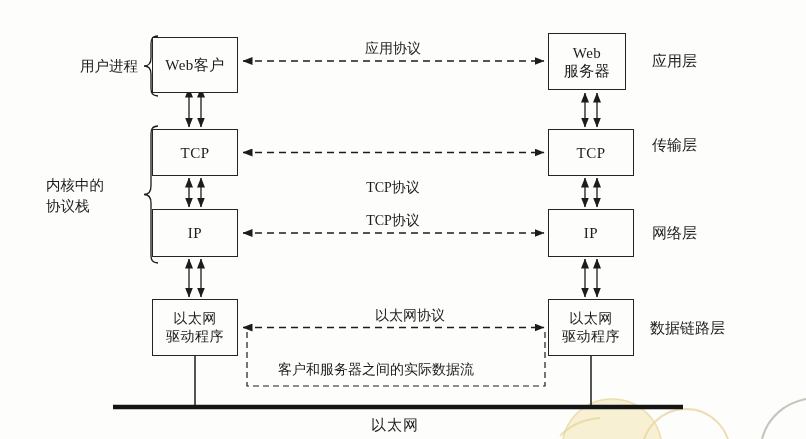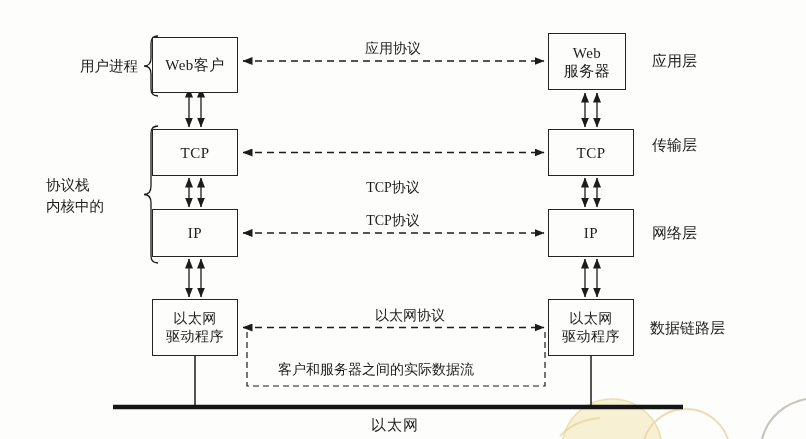--- a/index.html
+++ b/index.html
@@ -108,22 +108,22 @@
     <span>驱动程序</span>
   </div>
 
   <div class="lbl proto" style="left:393px;top:40px;">应用协议</div>
   <div class="lbl proto" style="left:393px;top:132px;margin-top:47px;">TCP协议</div>
   <div class="lbl proto" style="left:393px;top:212px;">TCP协议</div>
   <div class="lbl proto" style="left:410px;top:307px;">以太网协议</div>
 
   <div class="lbl grouplbl" style="left:80px;top:57px;width:62px;">用户进程</div>
   <div class="lbl grouplbl" style="left:46px;top:175px;width:88px;line-height:21px;">
+    <span style="display:block;">内核中的</span>
     <span style="display:block;">协议栈</span>
-    <span style="display:block;">内核中的</span>
   </div>
 
   <div class="lbl layer" style="left:652px;top:52px;">应用层</div>
   <div class="lbl layer" style="left:652px;top:136px;text-align:center;">传输层</div>
   <div class="lbl layer" style="left:652px;top:224px;">网络层</div>
   <div class="lbl layer" style="left:650px;top:319px;text-align:right;">数据链路层</div>
 
   <div class="lbl flowlbl" style="left:376px;top:361px;">客户和服务器之间的实际数据流</div>
   <div class="lbl buslbl" style="left:395px;top:416px;">以太网</div>
 

